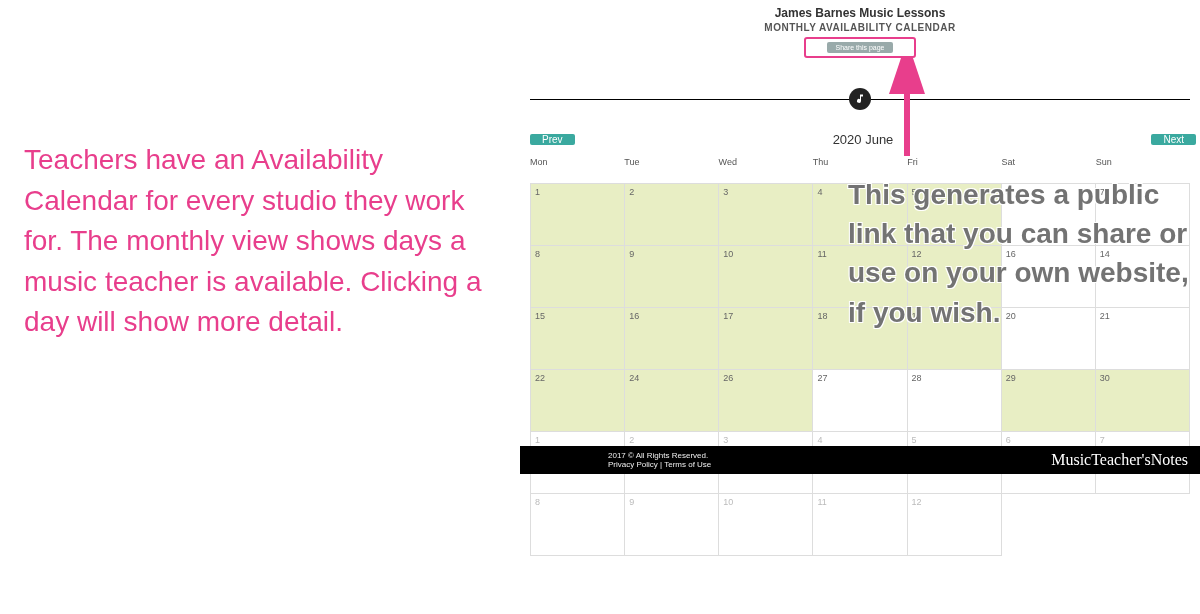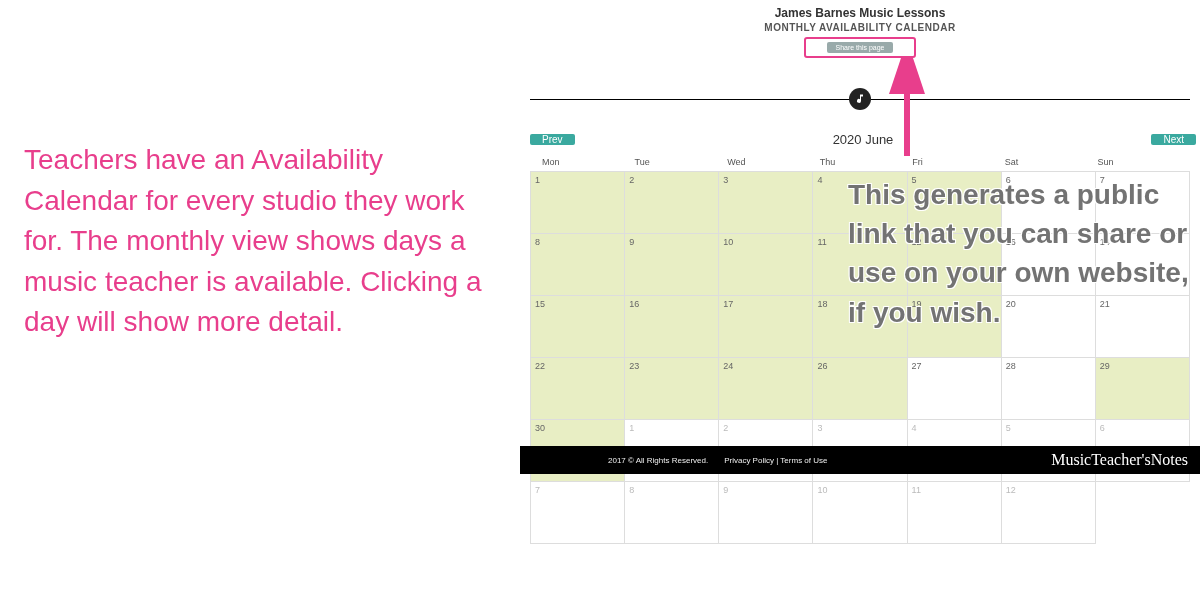--- a/index.html
+++ b/index.html
@@ -28,32 +28,32 @@
     width:22px; height:22px; border-radius:50%; background:#222;
     margin:0 auto; position:relative; z-index:1; display:flex; align-items:center; justify-content:center;
   }
   .divider-circle svg { fill:#fff; }
 
   .nav-row { display:flex; justify-content:space-between; align-items:center; margin-top:22px; padding:0 4px 0 10px; }
   .nav-btn { background:#3aa99f; color:#fff; border:none; font-size:10px; padding:0 12px; border-radius:2px; cursor:pointer;text-align:center; }
   .month-label { font-size:13px; color:#333; font-weight:400; }
 
   .grid-wrap { margin:10px 10px 0 10px; }
-  .day-headers { display:grid; grid-template-columns:repeat(7,1fr); font-size:9px; color:#555; padding-bottom:4px;margin-left:12px; }
+  .day-headers { display:grid; grid-template-columns:repeat(7,1fr); font-size:9px; color:#555; padding-bottom:16px; }
   .cal-grid { display:grid; grid-template-columns:repeat(7,1fr); border-top:1px solid #ddd; border-left:1px solid #ddd; }
   .cell { height:62px; border-right:1px solid #ddd; border-bottom:1px solid #ddd; position:relative; font-size:9px; color:#666; padding:3px 4px; box-sizing:border-box; }
   .cell .num { position:absolute; top:3px; left:4px; }
   .cell.avail { background:#e8eec4; }
   .cell.out { background:#fff; color:#bbb; }
 
   .footer {
     background:#000; color:#eee; font-size:8px; display:flex; justify-content:space-between; align-items:center;
     padding:4px 12px; position:absolute; bottom:0; left:0; right:0; height:28px; box-sizing:border-box;
   }
-  .footer .links { display:flex; flex-direction:row; gap:16px; margin-left:76px; }
+  .footer .links { display:flex; flex-direction:column; gap:0; margin-left:76px; }
   .footer .logo { font-size:16px; color:#fff; font-family: Georgia, serif; }
 
   .arrow { position:absolute; left:882px; top:56px; pointer-events:none; }
   .right-text {
     position:absolute; left:848px; top:162px; width:350px;
     color:#737373; font-size:28px; line-height:1.4; font-weight:700;
     text-shadow: -1px -1px 0 #fff, 1px -1px 0 #fff, -1px 1px 0 #fff, 1px 1px 0 #fff;
     margin-top: 13px;
   }
 </style>
@@ -158,23 +158,20 @@
         <div class="cell">
           <span class="num">20</span>
         </div>
         <div class="cell">
           <span class="num">21</span>
         </div>
         <div class="cell avail">
           <span class="num">22</span>
         </div>
         <div class="cell avail">
-          <span class="num">23</span>
-        </div>
-        <div class="cell avail">
           <span class="num">24</span>
         </div>
         <div class="cell avail">
           <span class="num">26</span>
         </div>
         <div class="cell">
           <span class="num">27</span>
         </div>
         <div class="cell">
           <span class="num">28</span>

